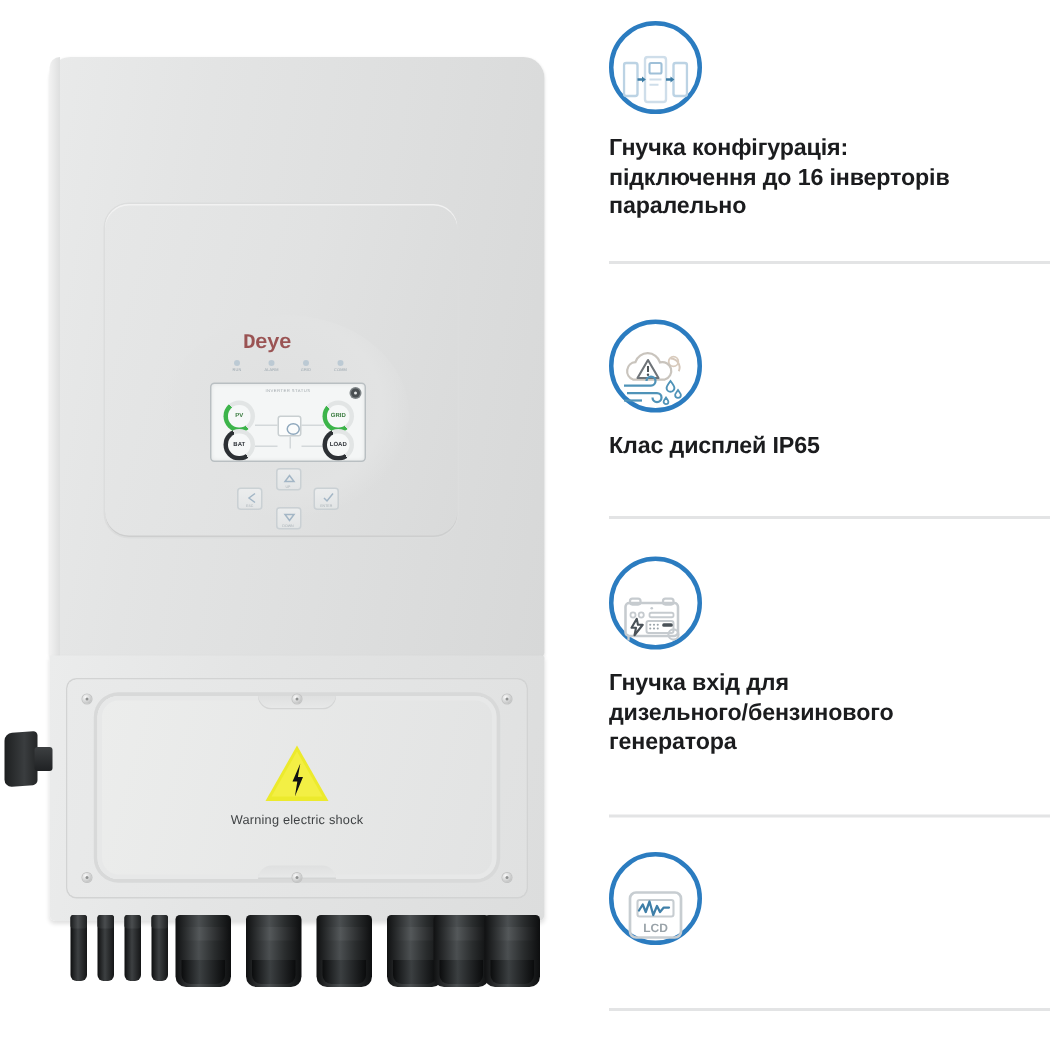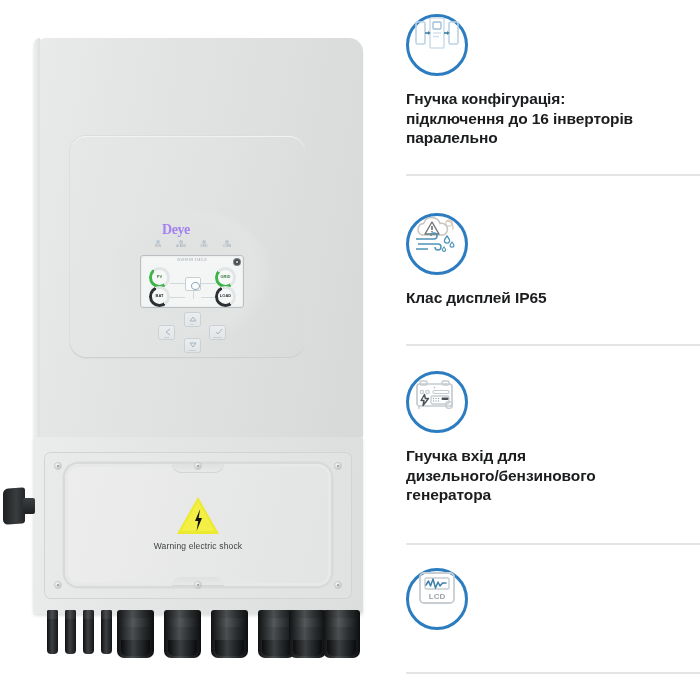--- a/index.html
+++ b/index.html
@@ -37,22 +37,22 @@
   .sheen{
     position:absolute; left:108px; top:210px; width:165px; height:135px;
     background: radial-gradient(ellipse at 50% 45%, #dfe0e0 0%, #e2e3e3 55%, rgba(226,227,227,0) 72%);
     border-radius:50%;
   }
 
   
   .panel { position: absolute; left: 140px; top: 222px; width: 104px; height: 132px; }
   .brand {
     position:absolute; left:22px; top:0; width:58px; height:15px;
-    font-family:Liberation Serif, serif; font-weight:700; font-size:14px;
-    letter-spacing:-0.4px; color:#8b5cf6; line-height:15px; opacity:.72;
+    font-family:Liberation Mono, monospace; font-weight:700; font-size:14px;
+    letter-spacing:-0.4px; color:#7f1d1d; line-height:15px; opacity:.72;
   }
   
   .leds{ position:absolute; left:2px; top:18px; width:100px; height:12px; }
   .led{ position:absolute; width:100%; text-align:center; }
   .led i{
     display:block; width:4px; height:4px; margin:0 auto 1px; border-radius:50%;
     background:#9fb6c9; opacity:.55;
   }
   .led span{ display:block; font-size:2.6px; color:#9aa6ae; letter-spacing:.1px; }
   
@@ -166,21 +166,21 @@
   .gland:after{ content:""; position:absolute; left:4px; top:30px; width:29px; height:16px;
     background:linear-gradient(90deg,#0b0c0d,#3b3f41 42%,#0a0b0c);
     border-radius:0 0 6px 6px; }
 
   
   #features{ position:absolute; left:396px; top:0; width:325px; height:700px; }
   .feature{ position:absolute; left:10px; width:315px; }
   .f-icon{
     position:relative; width:62px; height:62px; border-radius:50%;
     border:3px solid #2b7cc0; background:#fff;
-    display:flex; align-items:flex-start; justify-content:center;
+    display:flex; align-items:flex-end; justify-content:center;
   }
   .f-title{
     margin-top:13px; font-size:15.5px; font-weight:700; color:#1b1c1e;
     line-height:19.5px; letter-spacing:-.1px; white-space:pre-line;
   }
   .f-div{ position:absolute; left:10px; width:315px; height:2px; background:#e3e4e5; }
 </style>
 </head>
 <body>
 

